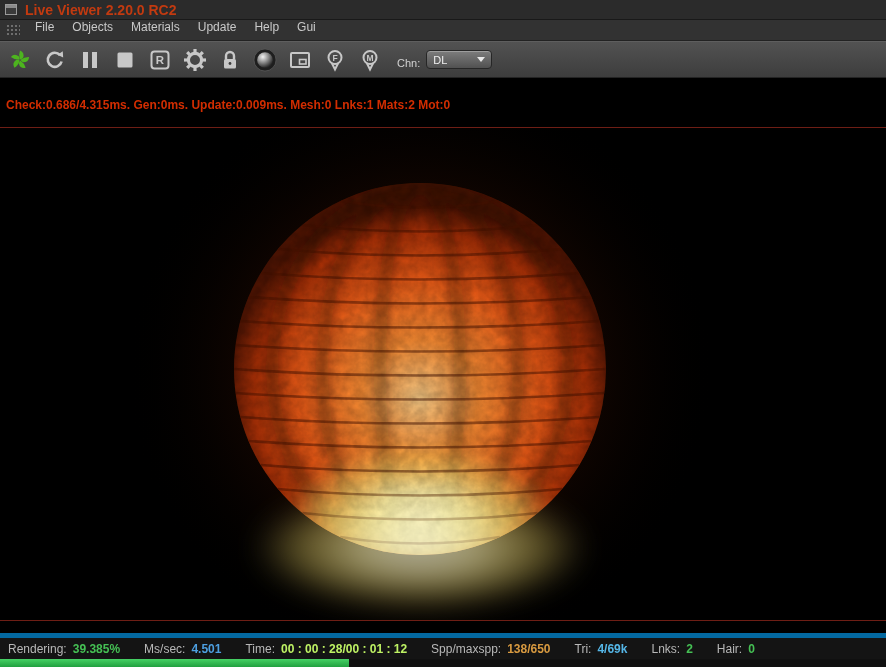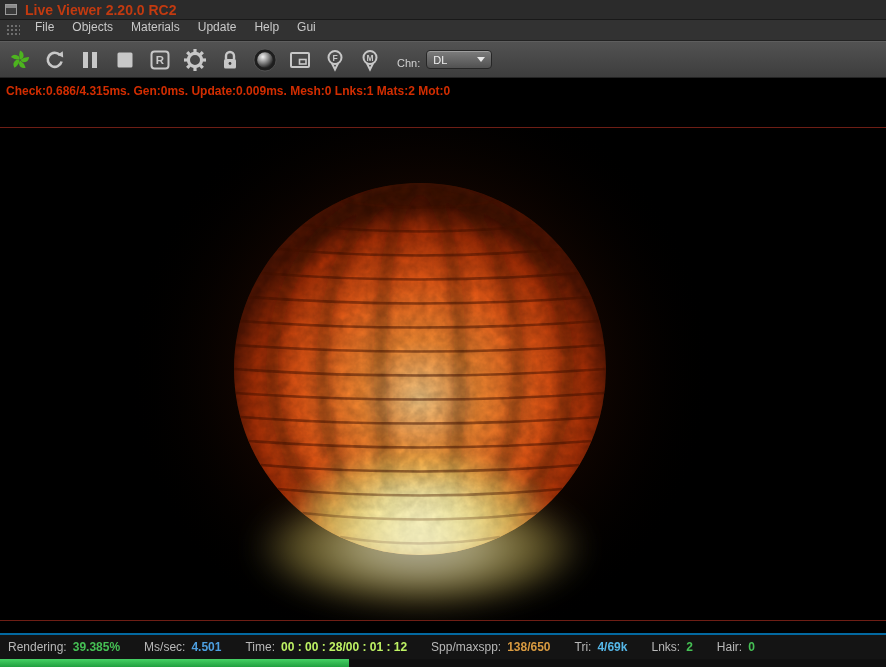--- a/index.html
+++ b/index.html
@@ -32,29 +32,29 @@
   .dropdown { width: 66px; height: 19px; border-radius: 4px; border: 1px solid #262626;
               background: linear-gradient(#7d7d7d, #515151);
               display: flex; align-items: center; justify-content: space-between;
               padding: 0 6px; box-shadow: inset 0 1px 0 rgba(255,255,255,.25); }
   .dropdown span.val { color: #f0f0f0; font-size: 11px; }
   .dd-arrow { width: 0; height: 0; border-left: 4px solid transparent;
               border-right: 4px solid transparent; border-top: 5px solid #e8e8e8; }
 
   
   .viewport { position: relative; height: 555px; background: #000; overflow: hidden; }
-  .check-status { position: absolute; top: 6px; left: 6px; color: #d22d00;
+  .check-status { position: absolute; top: 20px; left: 6px; color: #d22d00;
                   font-size: 12px; font-weight: bold; z-index: 3; }
   .redline { position: absolute; left: 0; width: 886px; height: 1px; background: #6e1e15; z-index: 3; }
   .redline.top { top: 49px; }
   .redline.bottom { top: 542px; }
   .lantern-svg { position: absolute; top: 50px; left: 0; }
 
   
-  .statusbar { height: 26px; background: #141414; border-top: 2px solid #0369a1;
+  .statusbar { height: 26px; background: #141414; border-top: 5px solid #0369a1;
                display: flex; align-items: center; padding-left: 8px; font-size: 12px; }
   .sb-item { margin-right: 24px; white-space: nowrap; }
   .sb-label { color: #b8b8b8; margin-right: 6px; }
   .sb-value { font-weight: bold; }
 
   
   .progress { height: 8px; background: #101010; position: relative; }
   .progress-fill { height: 100%; background: linear-gradient(#46d165, #21a040); width: 0; }
 </style>
 </head>

